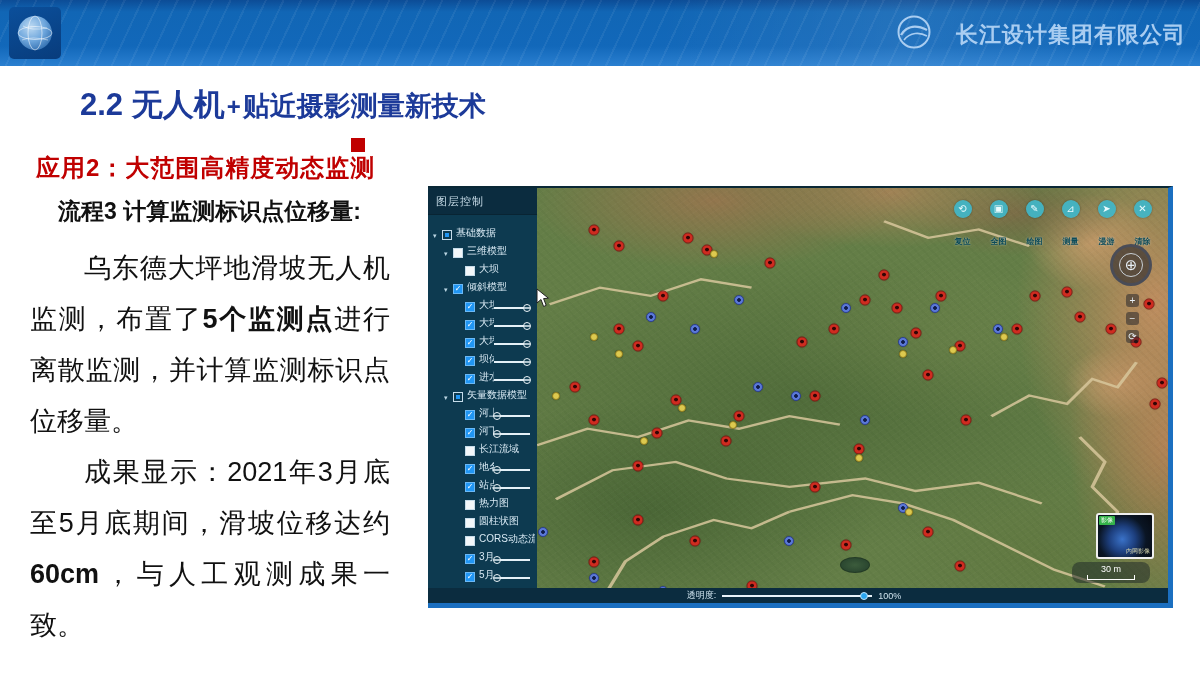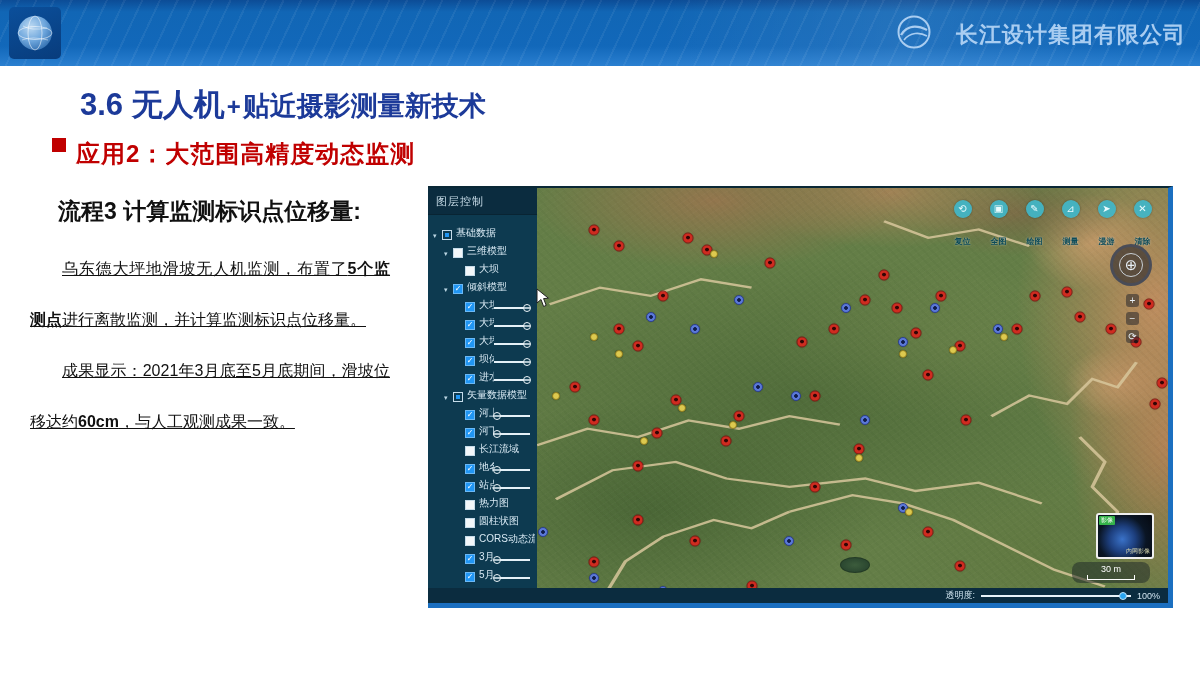--- a/index.html
+++ b/index.html
@@ -38,30 +38,30 @@
     color:#a9cdf1;font-size:22px;font-weight:bold;letter-spacing:1px;white-space:nowrap;
   }
   
   .subtitle{
     position:absolute;left:80px;top:84px;color:#1c3a99;font-weight:bold;white-space:nowrap;
   }
   .sub-big{font-size:31px;}
   .sub-plus{font-size:24px;margin:0 2px;}
   .sub-rest{font-size:27px;}
   .app-line{
-    position:absolute;left:52px;top:138px;display:flex;align-items:flex-start;white-space:nowrap;
+    position:absolute;left:36px;top:138px;display:flex;align-items:flex-end;white-space:nowrap;flex-direction:column;
   }
   .app-bullet{width:14px;height:14px;background:#c00000;margin-right:10px;flex:none;}
   .app-text{color:#c00000;font-size:24px;font-weight:bold;letter-spacing:1px;}
   
   .body-block{position:absolute;left:30px;top:196px;width:376px;color:#111;}
   .body-heading{font-size:23px;font-weight:bold;padding-left:28px;white-space:nowrap;}
   .body-block p{
-    margin:16px 16px 0 0;font-size:16px;line-height:51px;
-    text-indent:2em;text-align:justify;text-decoration:underline;
+    margin:16px 16px 0 0;font-size:27px;line-height:51px;
+    text-indent:2em;text-align:justify;
   }
   .body-block p b{font-weight:bold;}
   
   .gis-window{
     position:absolute;left:428px;top:186px;width:740px;height:415px;
     display:flex;background:#0d3a50;
     border-top:2px solid #0a2836;
     border-right:5px solid #1b6fc0;border-bottom:5px solid #1b6fc0;
   }
   .layer-panel{width:109px;flex:none;background:#0d3a50;position:relative;z-index:3;}
@@ -168,21 +168,21 @@
   .inset-caption{position:absolute;right:2px;bottom:1px;font-size:6px;color:#d8d8b0;}
   .scalebar{
     position:absolute;right:18px;bottom:20px;width:70px;z-index:4;
     background:rgba(25,35,38,0.5);border-radius:8px;padding:2px 4px 3px 4px;text-align:center;
   }
   .scale-label{color:#fff;font-size:9px;line-height:10px;}
   .scale-ticks{width:46px;height:4px;margin:1px auto 0 auto;border-left:1px solid #fff;border-right:1px solid #fff;border-bottom:1px solid #fff;}
   
   .bottom-bar{
     position:absolute;left:0;right:0;bottom:0;height:15px;background:#0b2c3f;z-index:5;
-    display:flex;align-items:center;justify-content:flex-end;gap:6px;padding-right:8px;
+    display:flex;align-items:center;justify-content:center;gap:6px;padding-right:8px;
   }
   .obar-label,.obar-value{font-size:9px;color:#cfe3ee;white-space:nowrap;}
   .obar-slider{position:relative;width:150px;height:2px;background:#e8f2f8;flex:none;}
   .obar-knob{
     position:absolute;right:4px;top:-3px;width:8px;height:8px;border-radius:50%;
     background:#2aa5f0;border:1px solid #bfe4fb;box-sizing:border-box;
   }
   
   .cursor{position:absolute;left:536px;top:288px;z-index:9;}
 </style>
@@ -210,21 +210,21 @@
     <svg class="logo-circle" viewBox="0 0 36 36">
       <circle cx="18" cy="18" r="15.5" fill="none" stroke="#a9cdf1" stroke-width="2"></circle>
       <path d="M5,21 C 11,11 21,11 31,16" fill="none" stroke="#a9cdf1" stroke-width="2.4"></path>
       <path d="M8,26 C 14,18 24,18 31,22" fill="none" stroke="#a9cdf1" stroke-width="1.6"></path>
     </svg>
     <span class="company-name">长江设计集团有限公司</span>
   </div>
 </div>
 
 <div class="subtitle">
-  <span class="sub-big">3.6 无人机</span><span class="sub-plus">+</span><span class="sub-rest">贴近摄影测量新技术</span>
+  <span class="sub-big">2.2 无人机</span><span class="sub-plus">+</span><span class="sub-rest">贴近摄影测量新技术</span>
 </div>
 <div class="app-line">
   <span class="app-bullet"></span>
   <span class="app-text">应用2：大范围高精度动态监测</span>
 </div>
 
 <div class="body-block">
   <div class="body-heading">流程3 计算监测标识点位移量:</div>
   <p><span>乌东德大坪地滑坡无人机监测，布置了</span><b>5个监测点</b><span>进行离散监测，并计算监测标识点位移量。</span></p>
 <p style="margin-top: 0px;"><span>成果显示：2021年3月底至5月底期间，滑坡位移达约</span><b>60cm</b><span>，与人工观测成果一致。</span></p>

